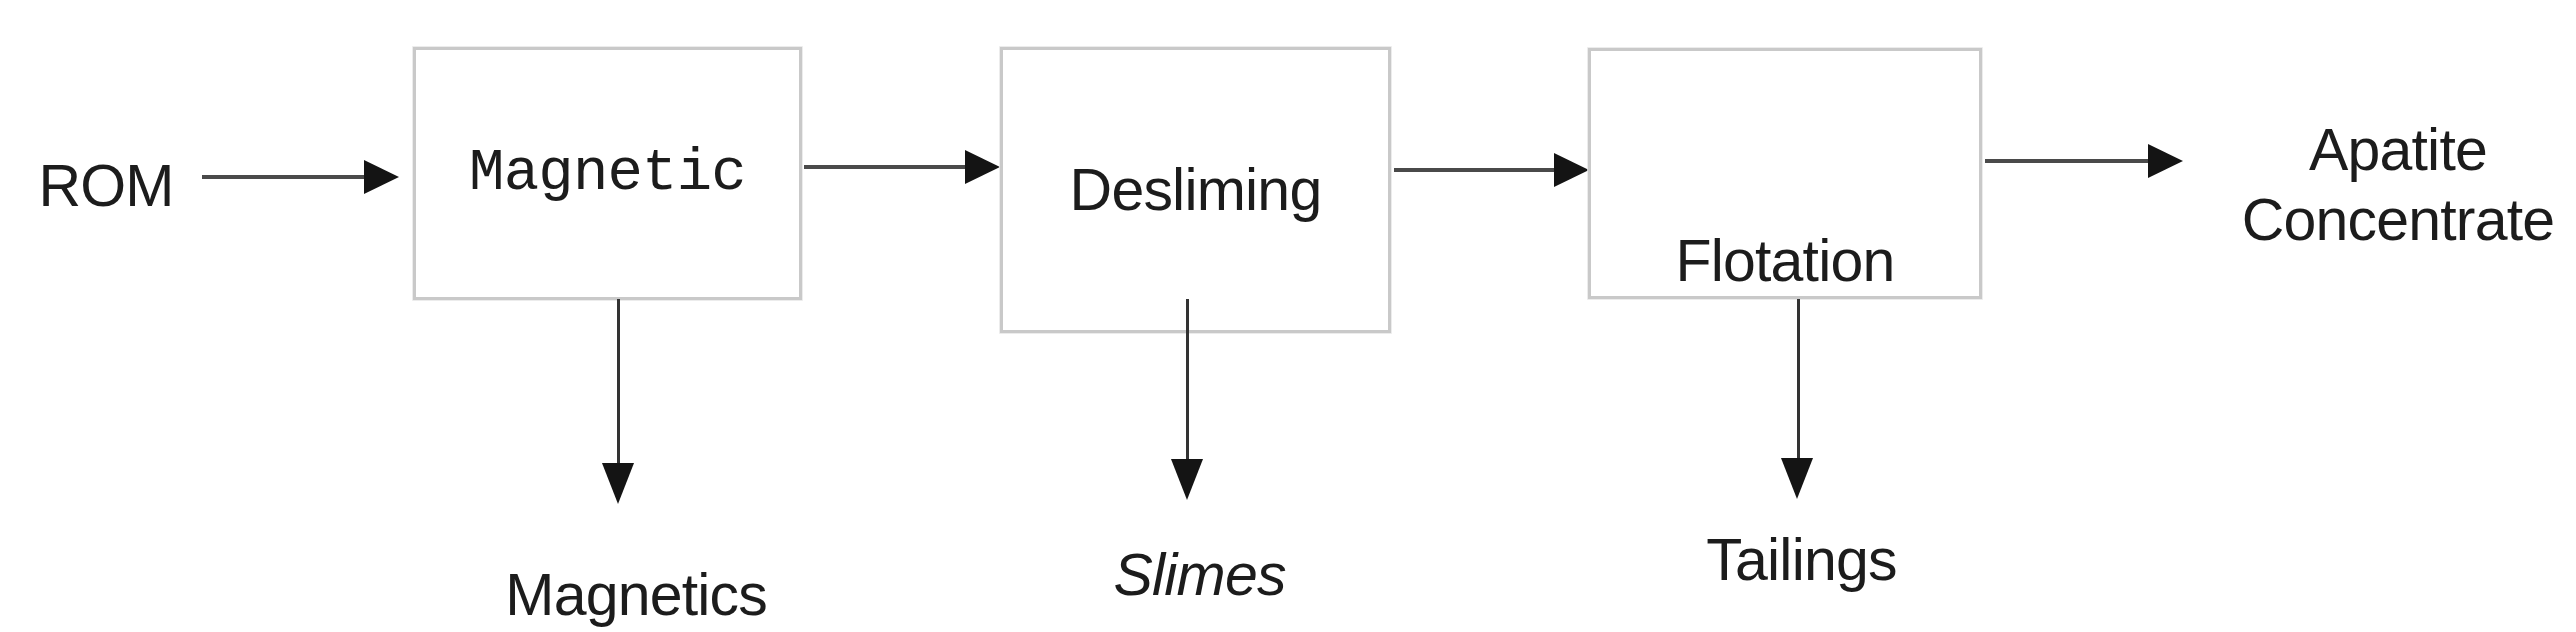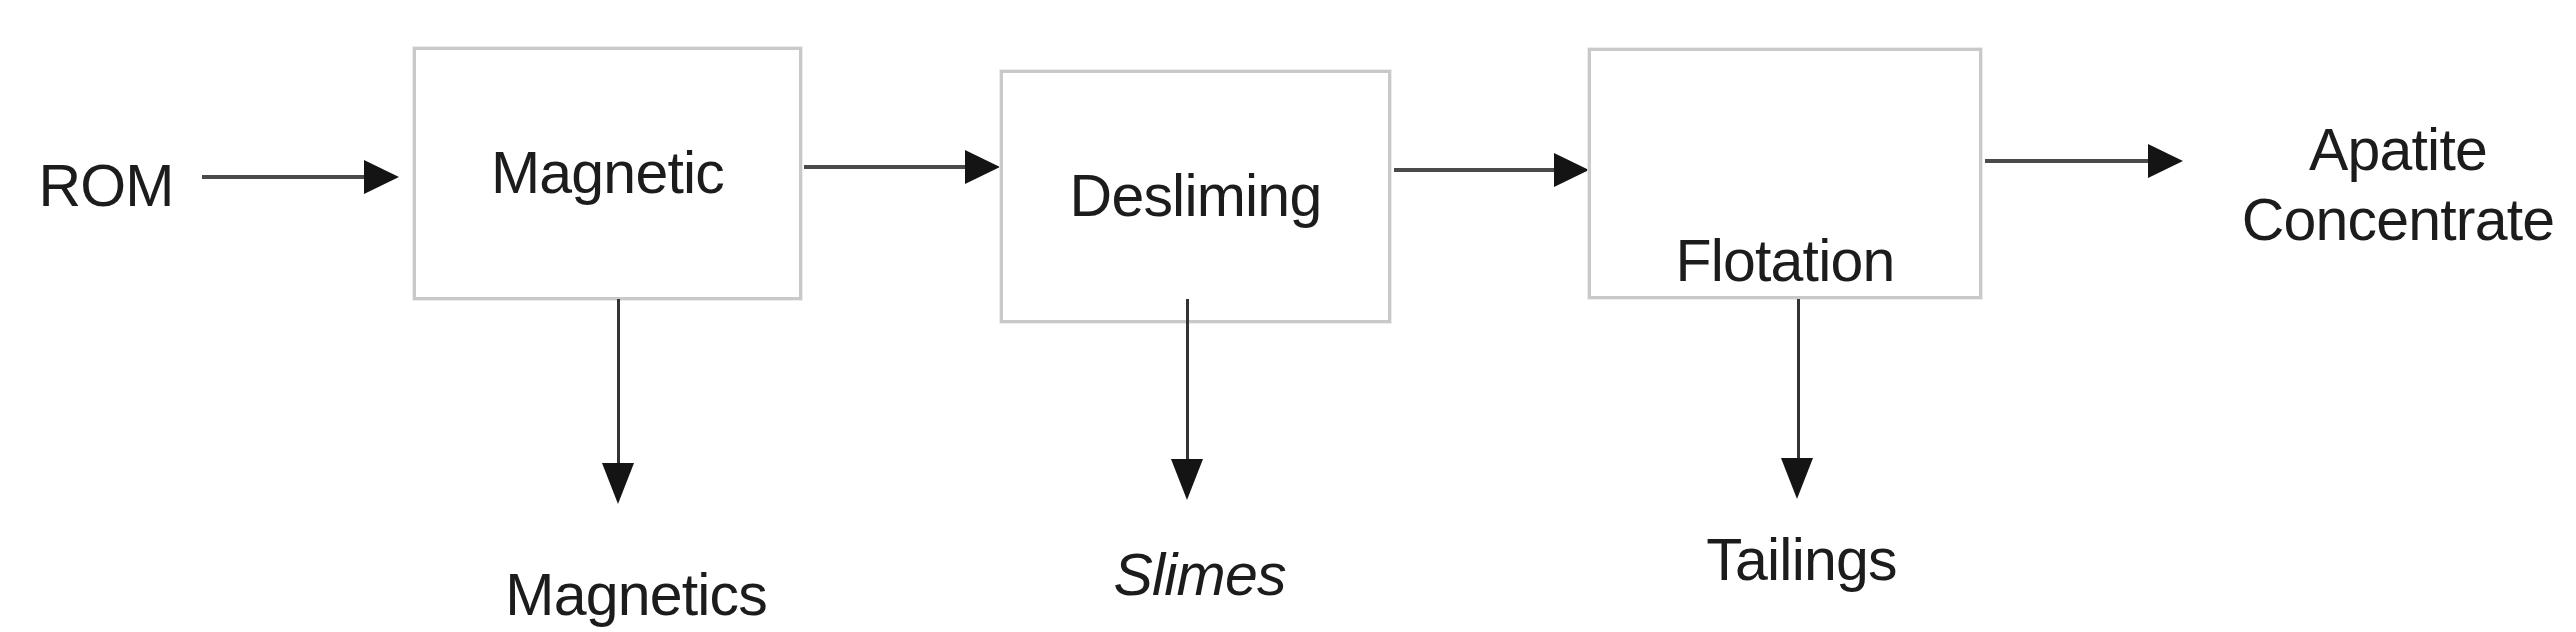--- a/index.html
+++ b/index.html
@@ -33,22 +33,22 @@
     justify-content: center;
     text-align: center;
   }
   .box-line {
     font-size: 59px;
     line-height: 69px;
     letter-spacing: -0.8px;
     white-space: nowrap;
     color: #1c1c1c;
   }
-  #box-magsep   { left: 413px;  top: 47px; width: 389px; height: 253px; }
-  #box-deslime  { left: 1000px; top: 47px; width: 391px; height: 253px; margin-top: 23px; }
+  #box-magsep   { left: 413px;  top: 47px; width: 389px; height: 253px; font-family: Liberation Mono, monospace; }
+  #box-deslime  { left: 1000px; top: 47px; width: 391px; height: 286px; }
   #box-flot     { left: 1588px; top: 48px; width: 394px; height: 251px; justify-content: flex-end; }
 
   
   .lbl {
     position: absolute;
     font-size: 59px;
     line-height: 70px;
     letter-spacing: -0.8px;
     text-align: center;
     white-space: nowrap;

